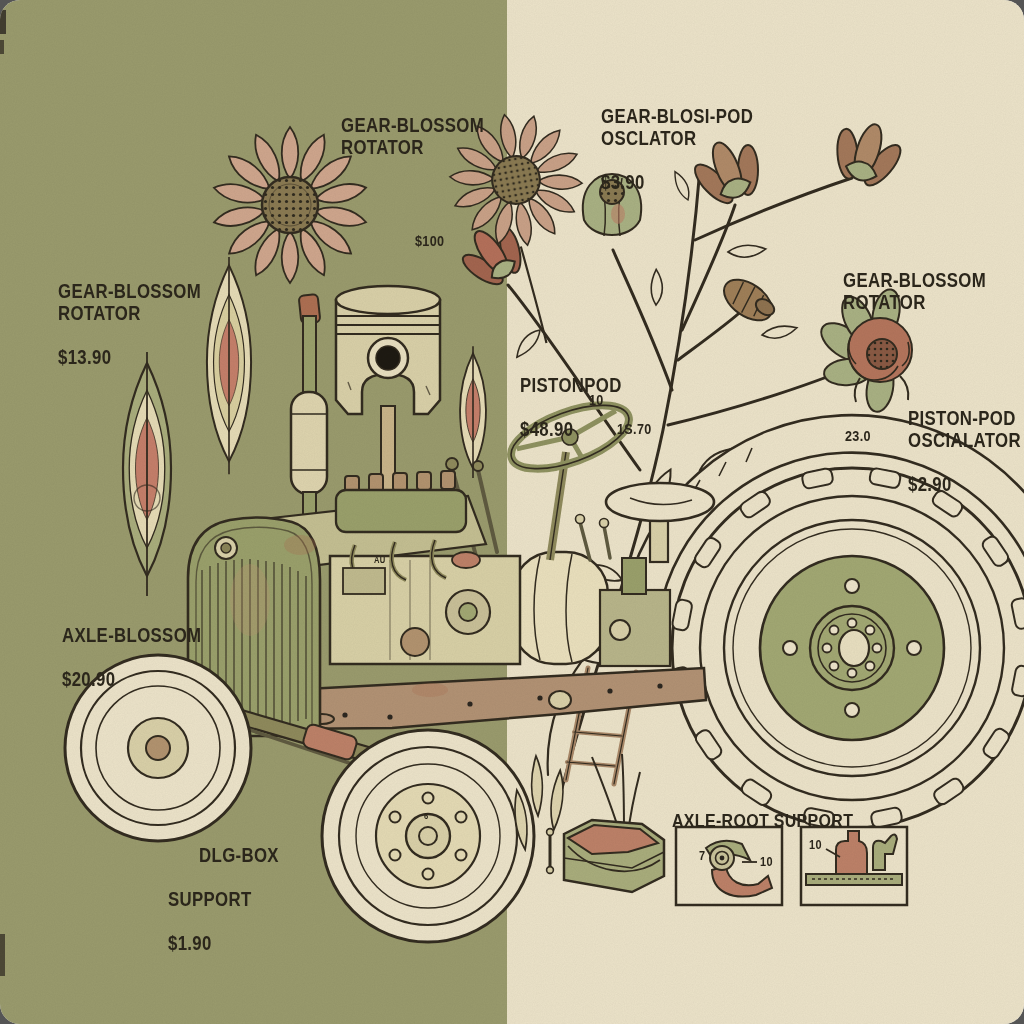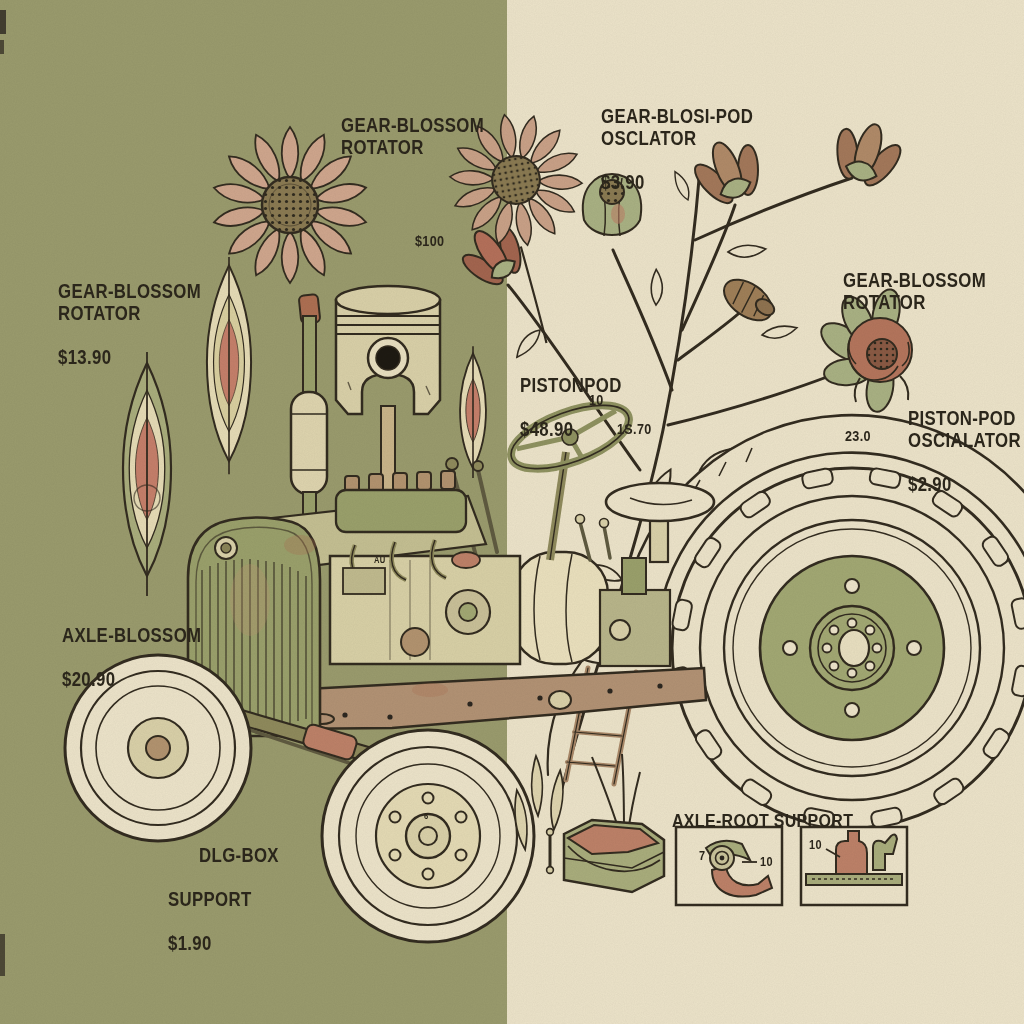--- a/index.html
+++ b/index.html
@@ -1,16 +1,16 @@
 <!DOCTYPE html>
 <html><head>
 <meta charset="utf-8">
 <style>
   html,body{margin:0;padding:0;background:#555;}
-  #canvas{position:relative;width:1024px;height:1024px;overflow:hidden;background:#e5e5e5;font-family:"Liberation Sans",sans-serif;}
+  #canvas{position:relative;width:1024px;height:1024px;overflow:hidden;background:#e5e5e5;font-family:"Liberation Sans",sans-serif;border-radius:20px;}
   #art{position:absolute;left:0;top:0;}
   .label{position:absolute;font-weight:700;color:#2b261b;font-size:20px;line-height:1.1;letter-spacing:.4px;transform:scaleX(.84);transform-origin:left top;white-space:pre-line;z-index:5;}
   .label .price{white-space:nowrap;}
   .sm{font-size:15px;}
   .xs{font-size:13px;}
   .ax{font-size:19px;}
   .indent{margin-left:37px;}
   .tiny{font-size:9px;font-weight:700;}
 </style>
 </head>

